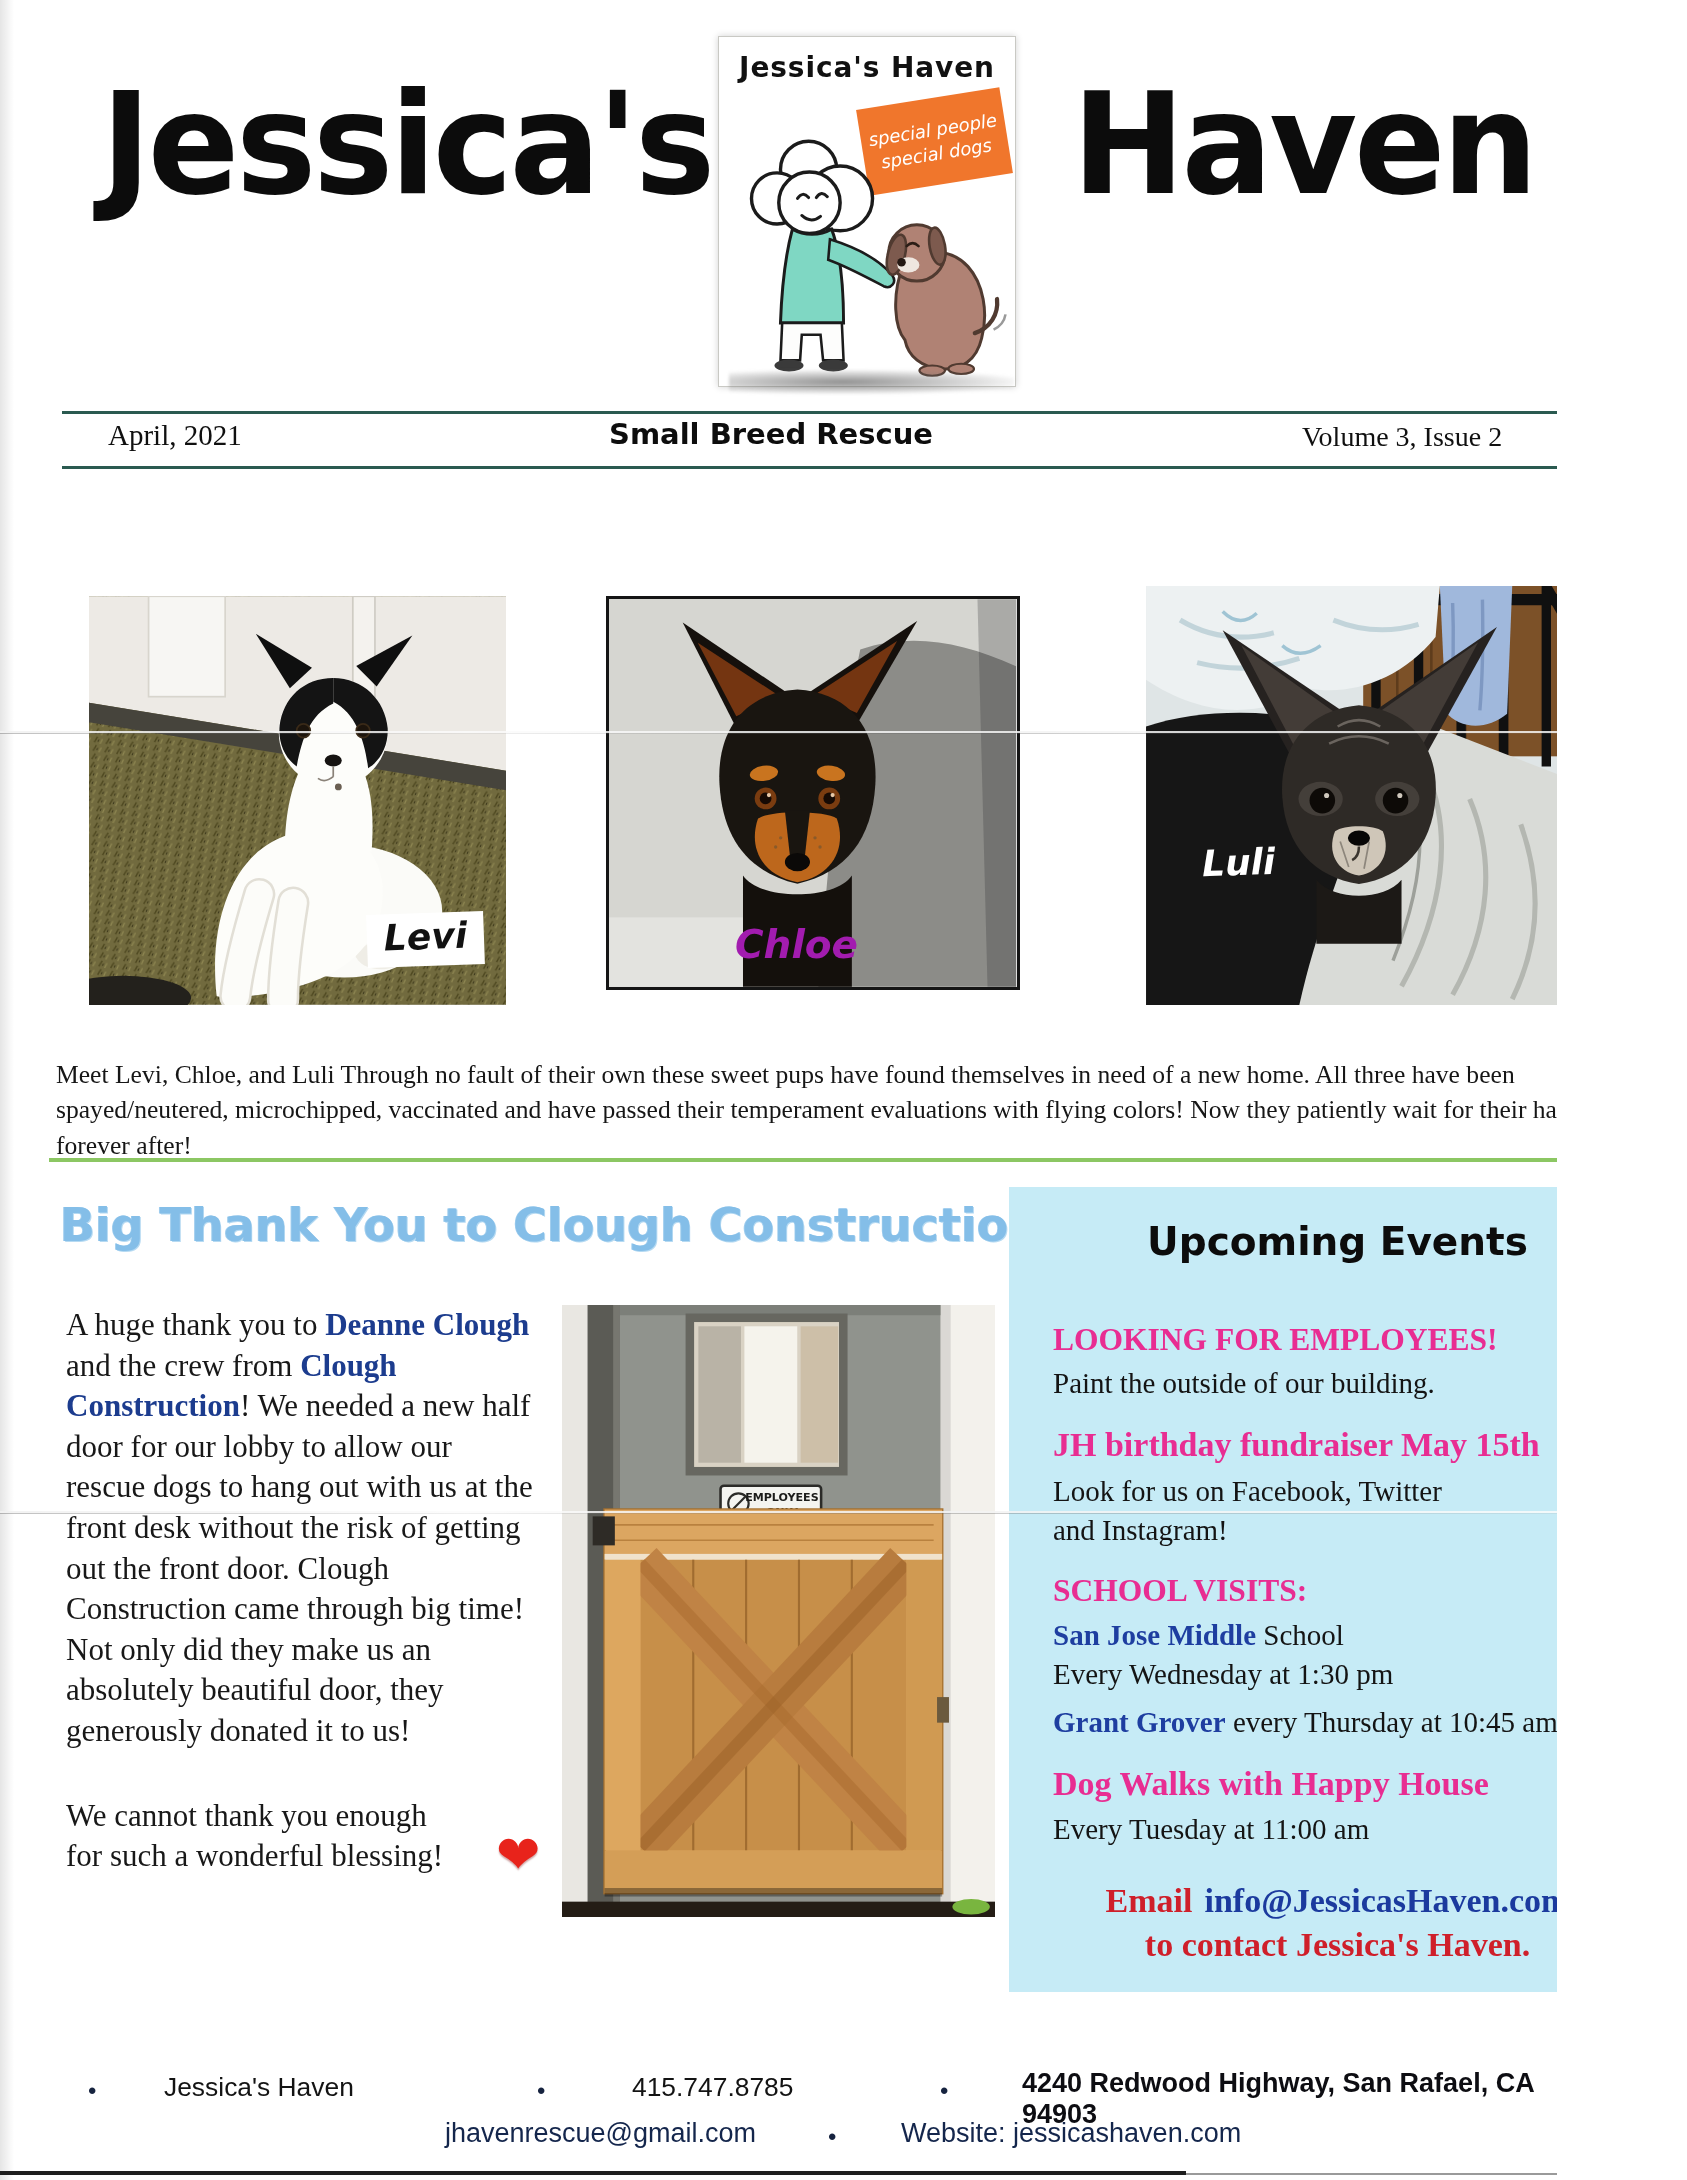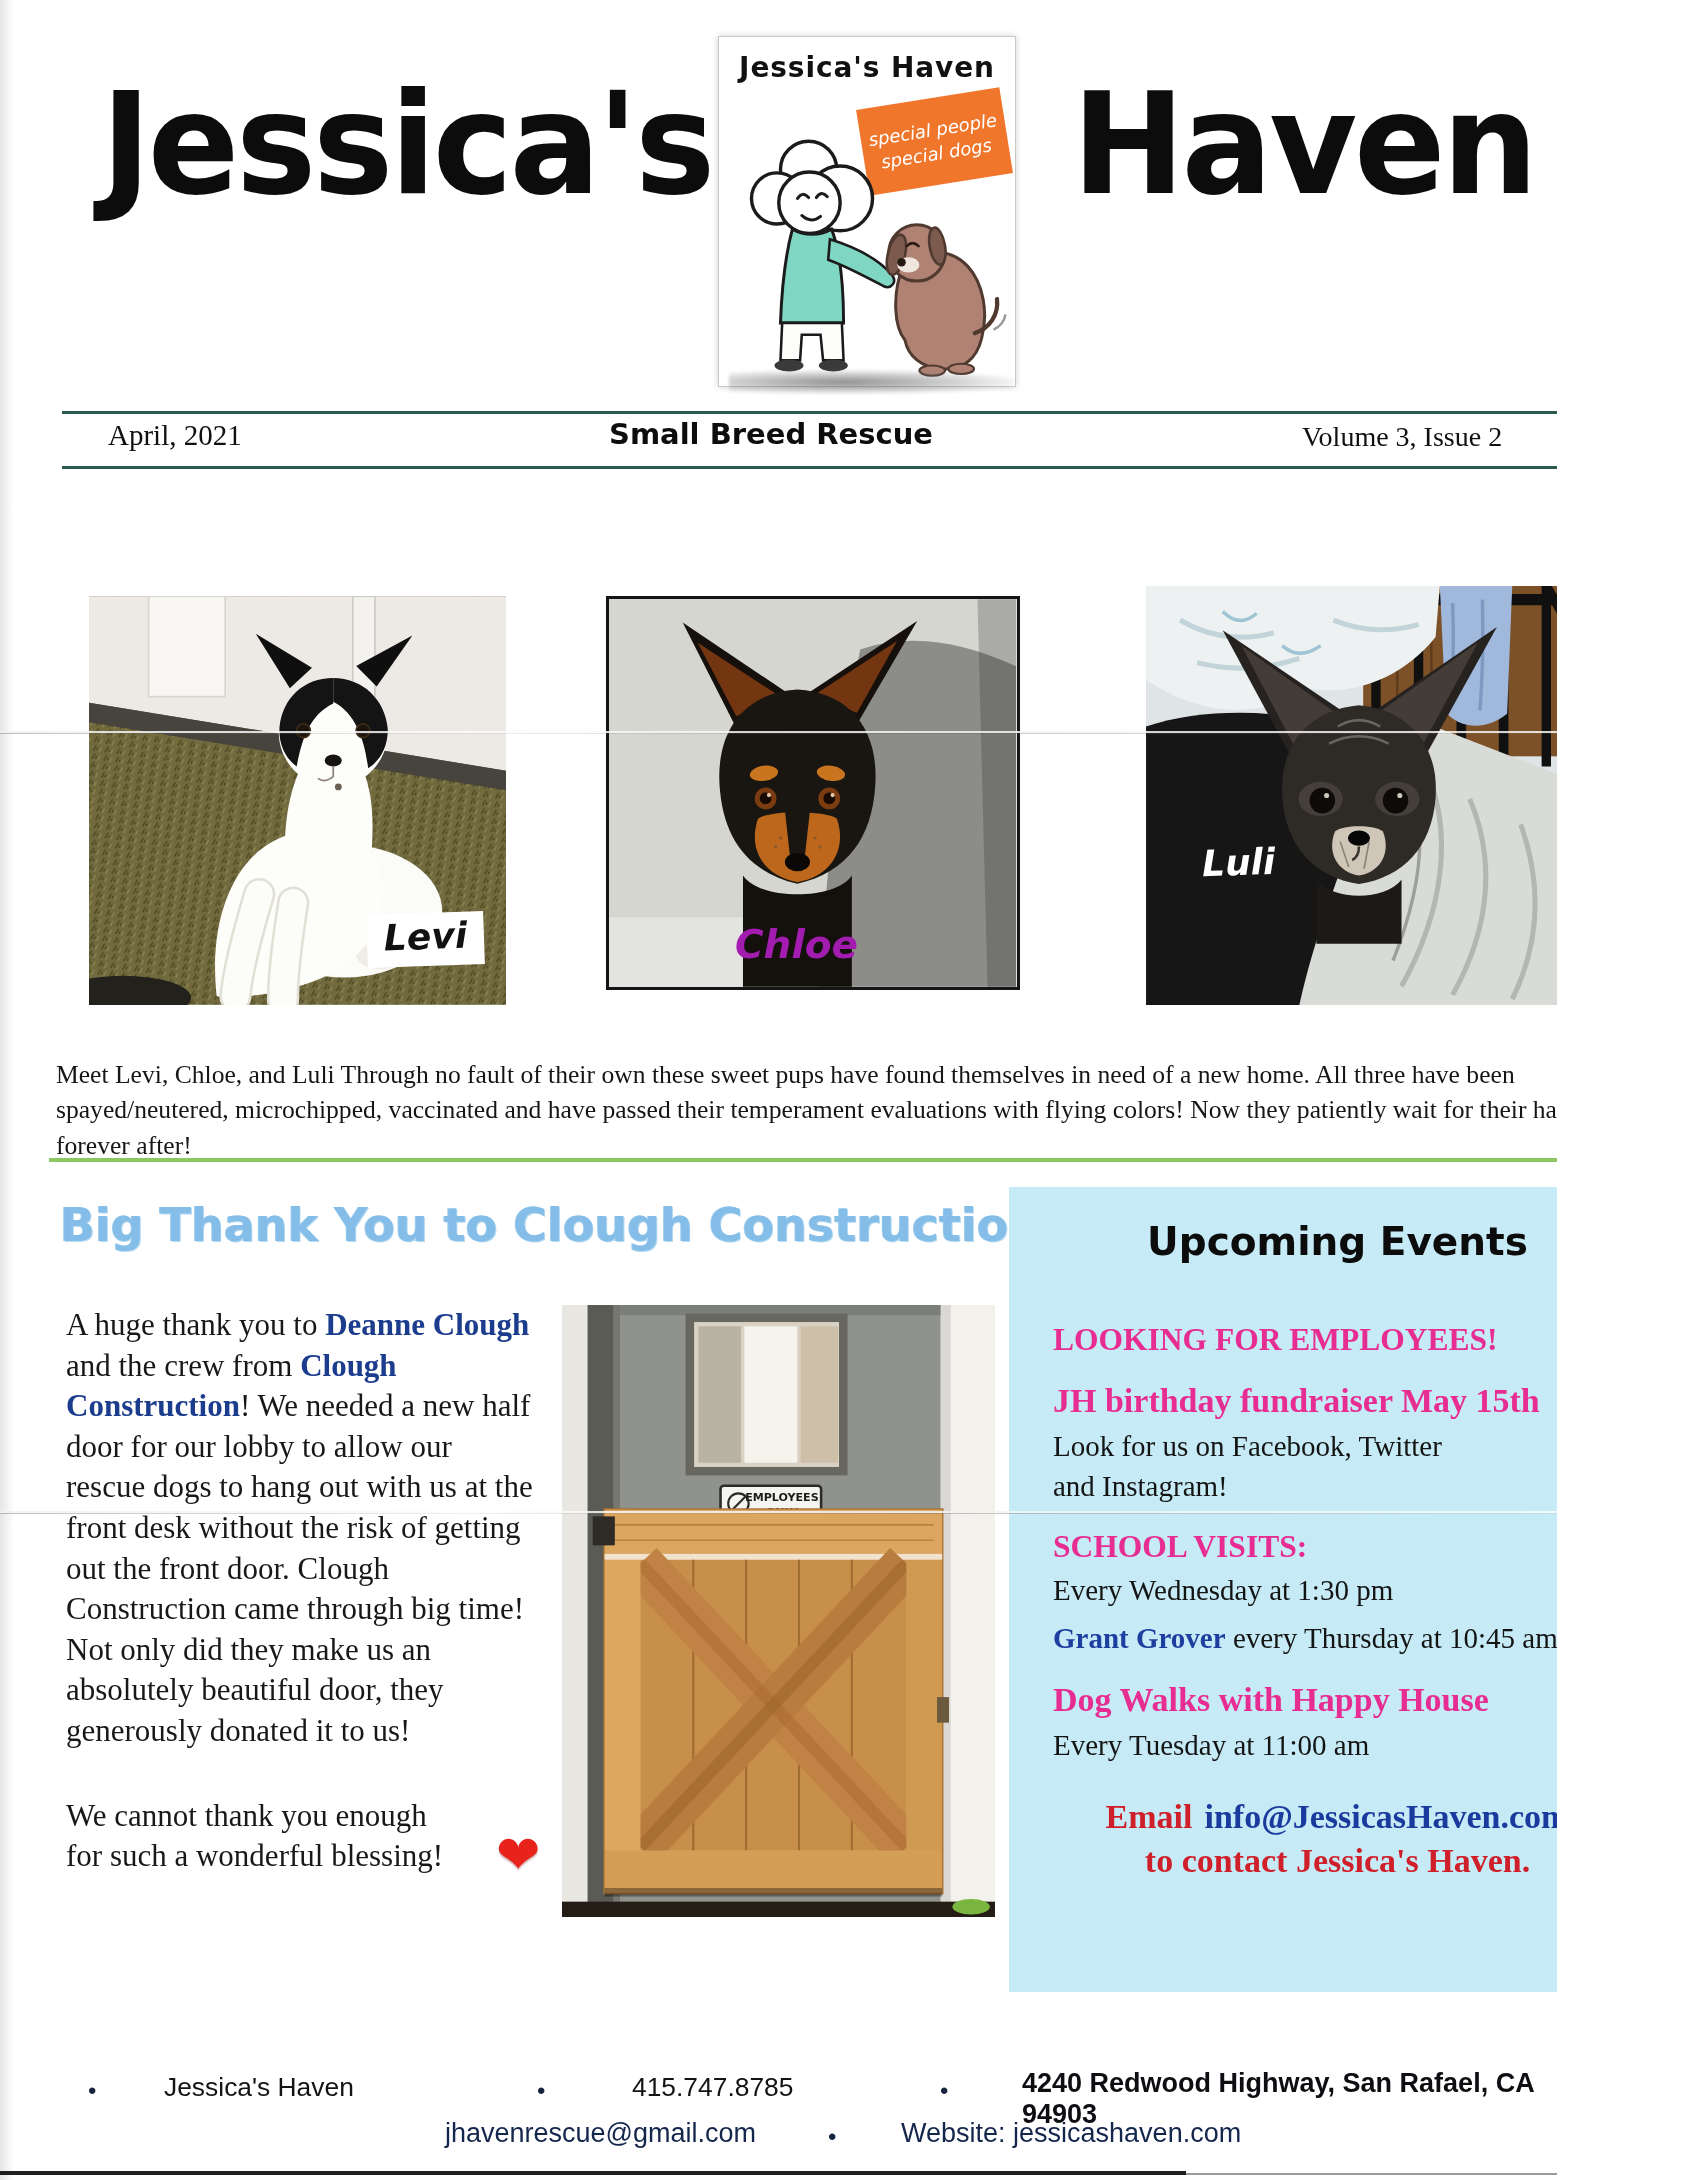--- a/index.html
+++ b/index.html
@@ -331,30 +331,33 @@
       <ellipse cx="480" cy="706" rx="22" ry="9" fill="#79b53f"></ellipse>
     </svg>
   </div>
 
   <div class="events">
     <div class="events-inner">
       <div class="events-title">Upcoming Events</div>
 
       <div class="ev-group">
         <div class="ev-title">LOOKING FOR EMPLOYEES!</div>
+        <div class="ev-line">Paint the outside of our building.</div>
       </div>
 
       <div class="ev-group">
         <div class="ev-title big">JH birthday fundraiser May 15th</div>
         <div class="ev-line">Look for us on Facebook, Twitter</div>
         <div class="ev-line">and Instagram!</div>
       </div>
 
       <div class="ev-group">
         <div class="ev-title">SCHOOL VISITS:</div>
+        <div class="ev-line"><span class="ev-name">San Jose Middle</span><span> School</span>
+        </div>
         <div class="ev-line">Every Wednesday at 1:30 pm</div>
         <div class="ev-line" style="margin-top:8.5px;"><span class="ev-name">Grant Grover</span><span> every Thursday at 10:45 am</span>
         </div>
       </div>
 
       <div class="ev-group">
         <div class="ev-title big">Dog Walks with Happy House</div>
         <div class="ev-line">Every Tuesday at 11:00 am</div>
       </div>
 

